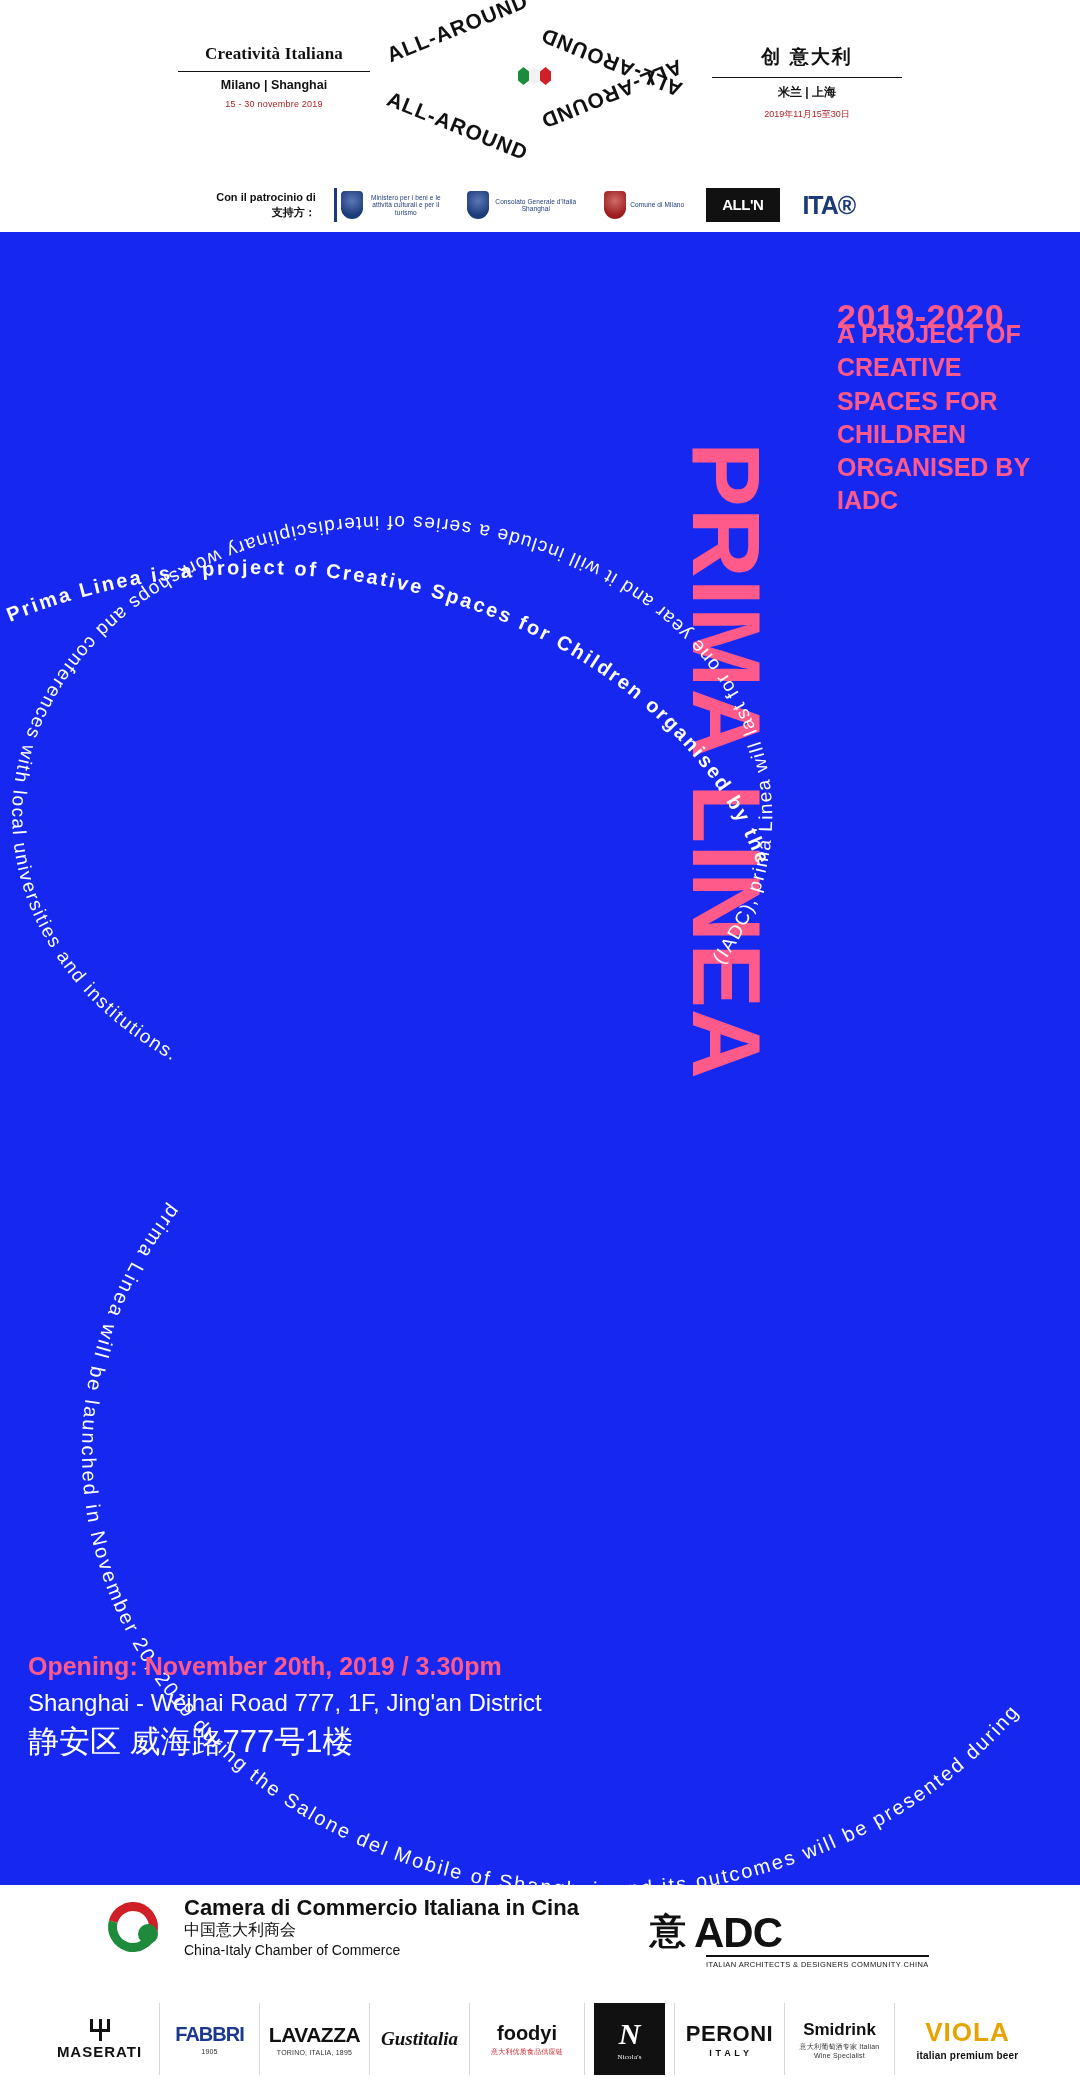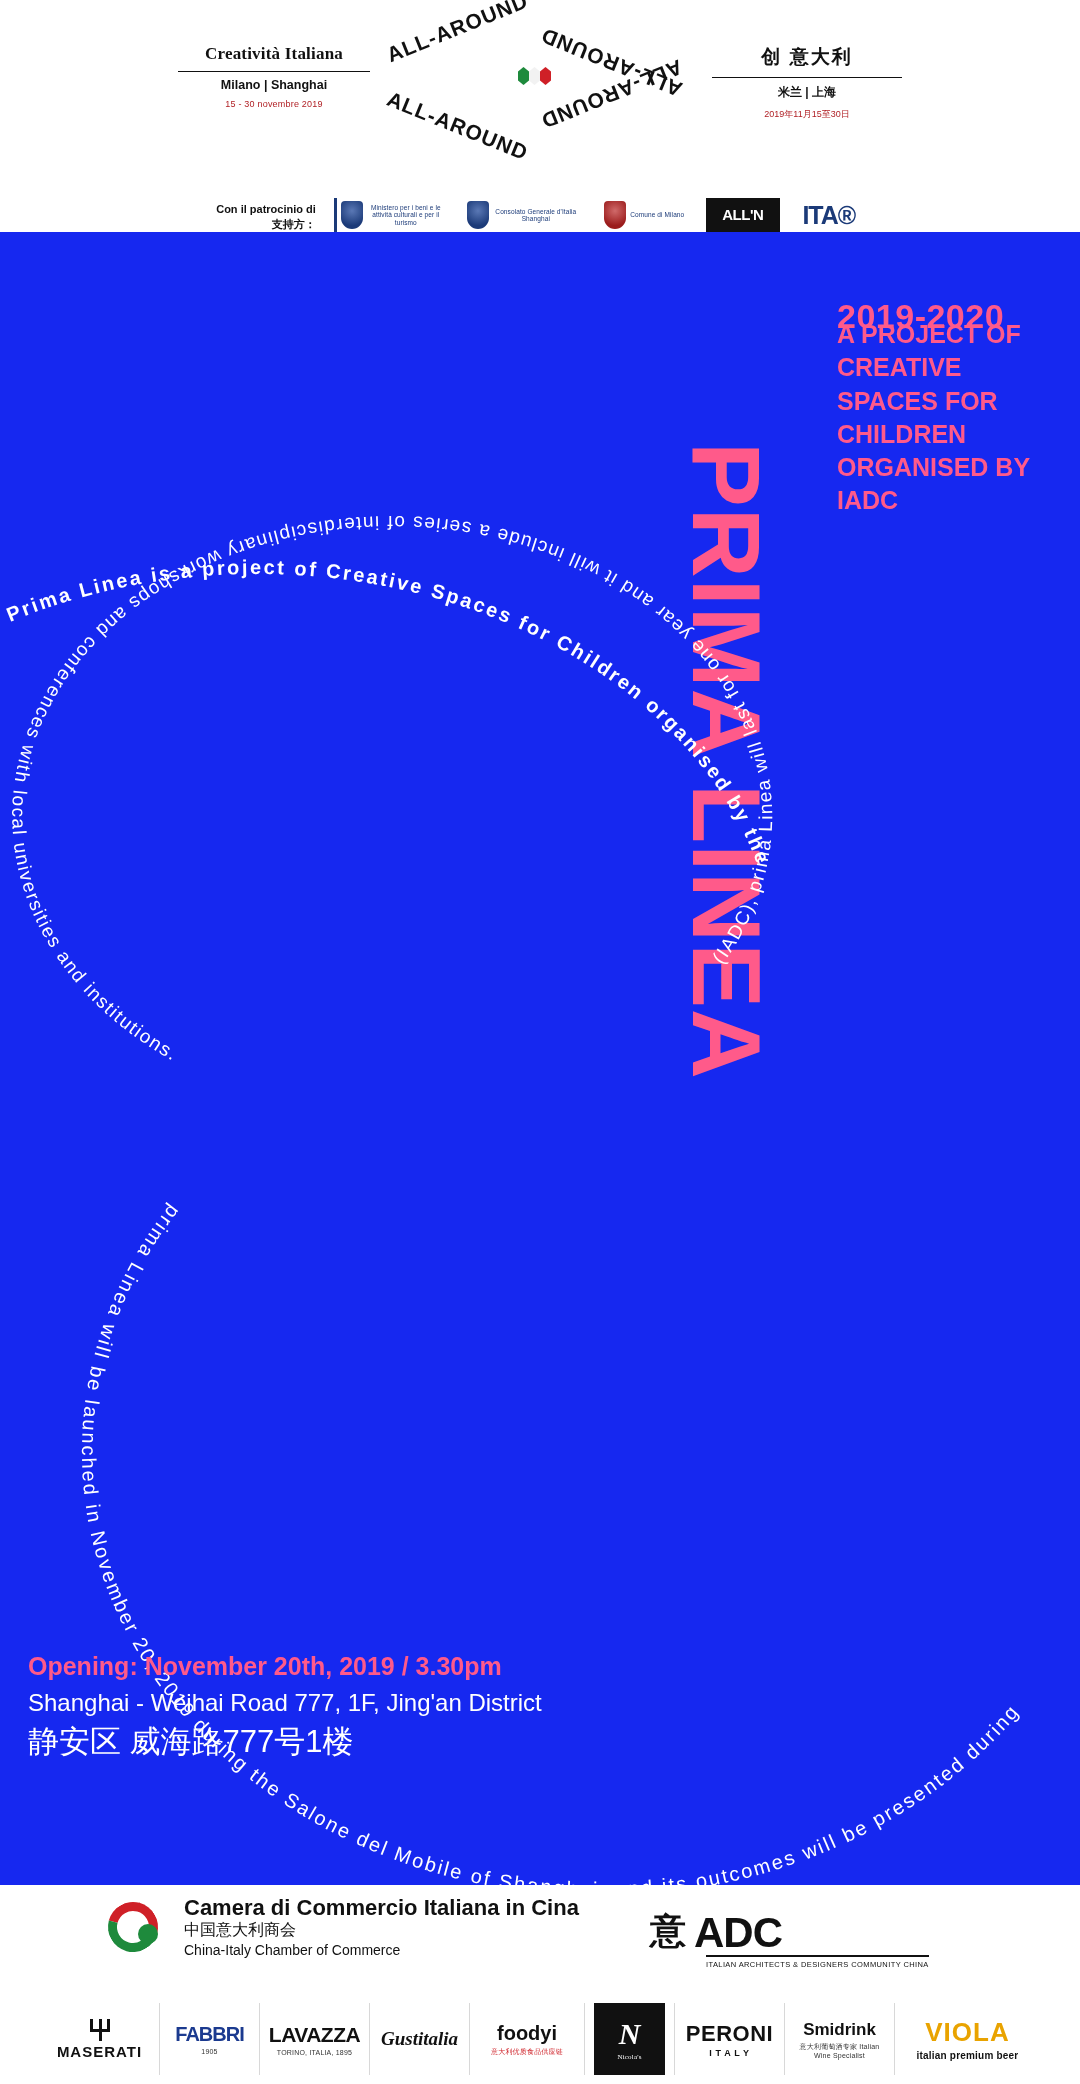--- a/index.html
+++ b/index.html
@@ -106,21 +106,21 @@
   .hex-g { left: 0px;  background: #1e8a3c; }
   .hex-w { left: 11px; background: #f2f2f2; }
   .hex-r { left: 22px; background: #cf2027; }
 
   
   .patro {
     position: absolute;
     left: 0; top: 178px;
     width: 1080px; height: 54px;
     display: flex;
-    align-items: flex-end;
+    align-items: center;
     justify-content: center;
     gap: 14px;
   }
   .patro-label {
     text-align: right;
     font-size: 11px;
     font-weight: bold;
     color: #111;
     line-height: 1.35;
     margin-right: 4px;

